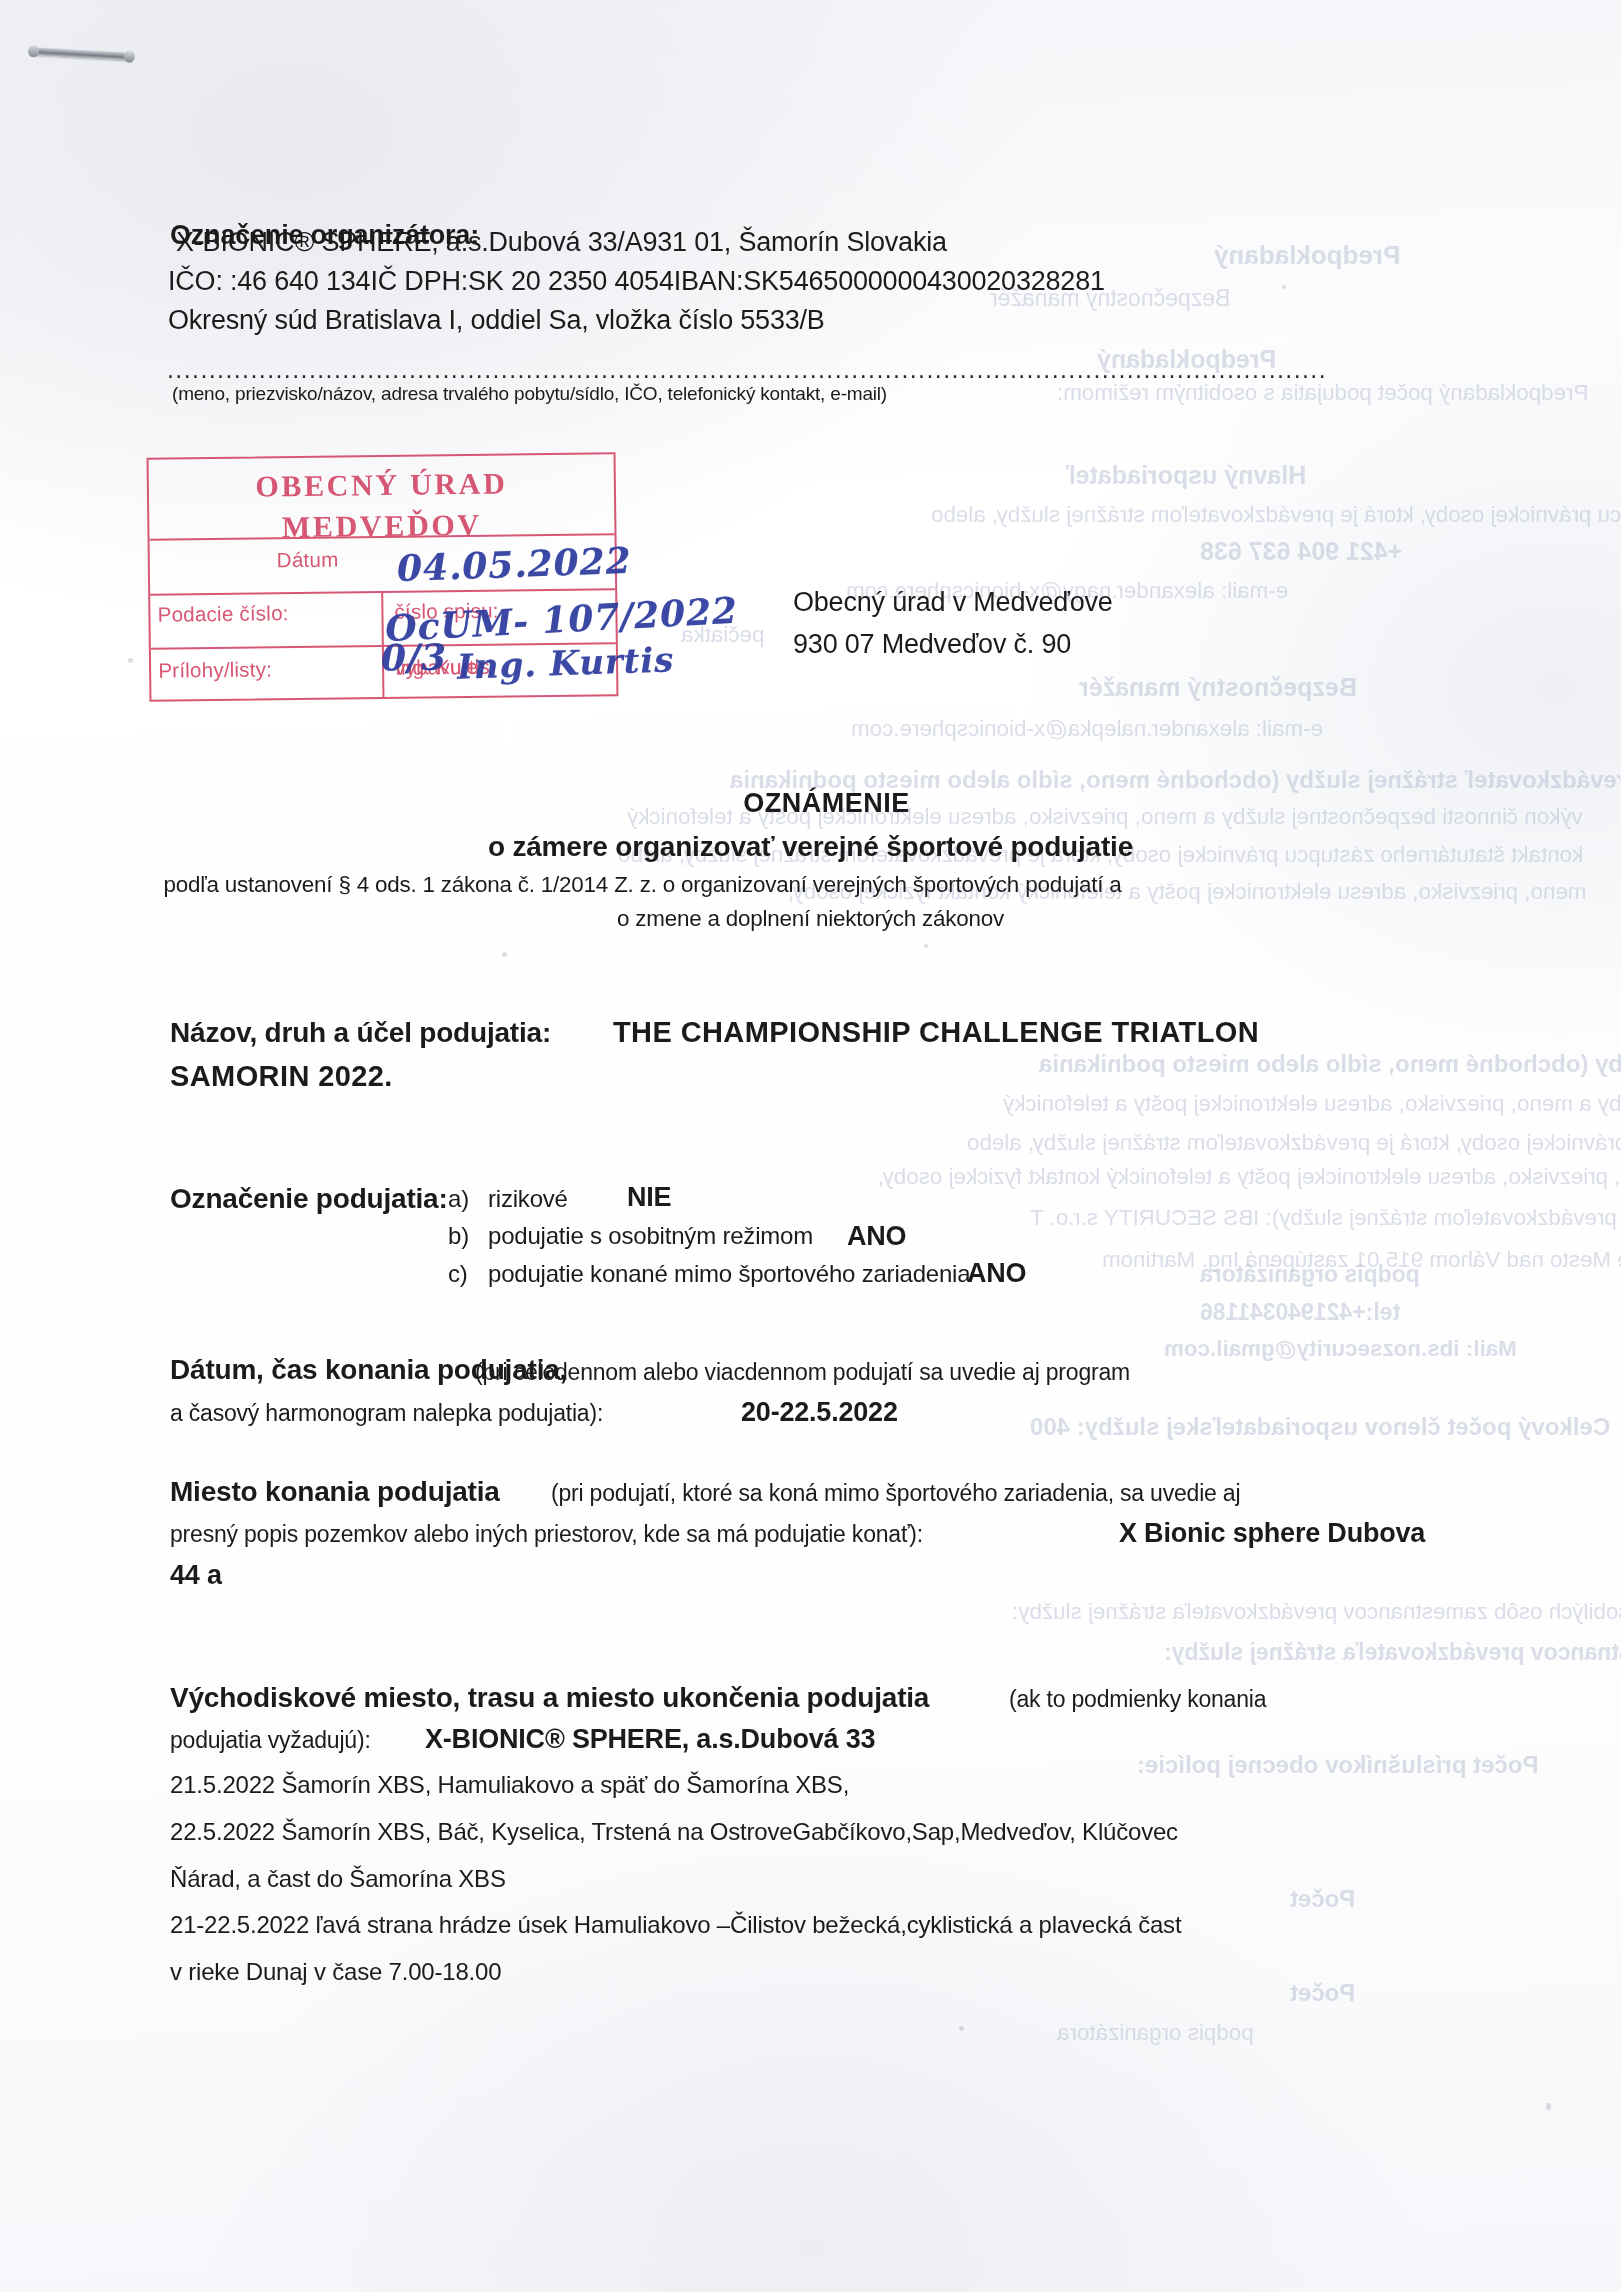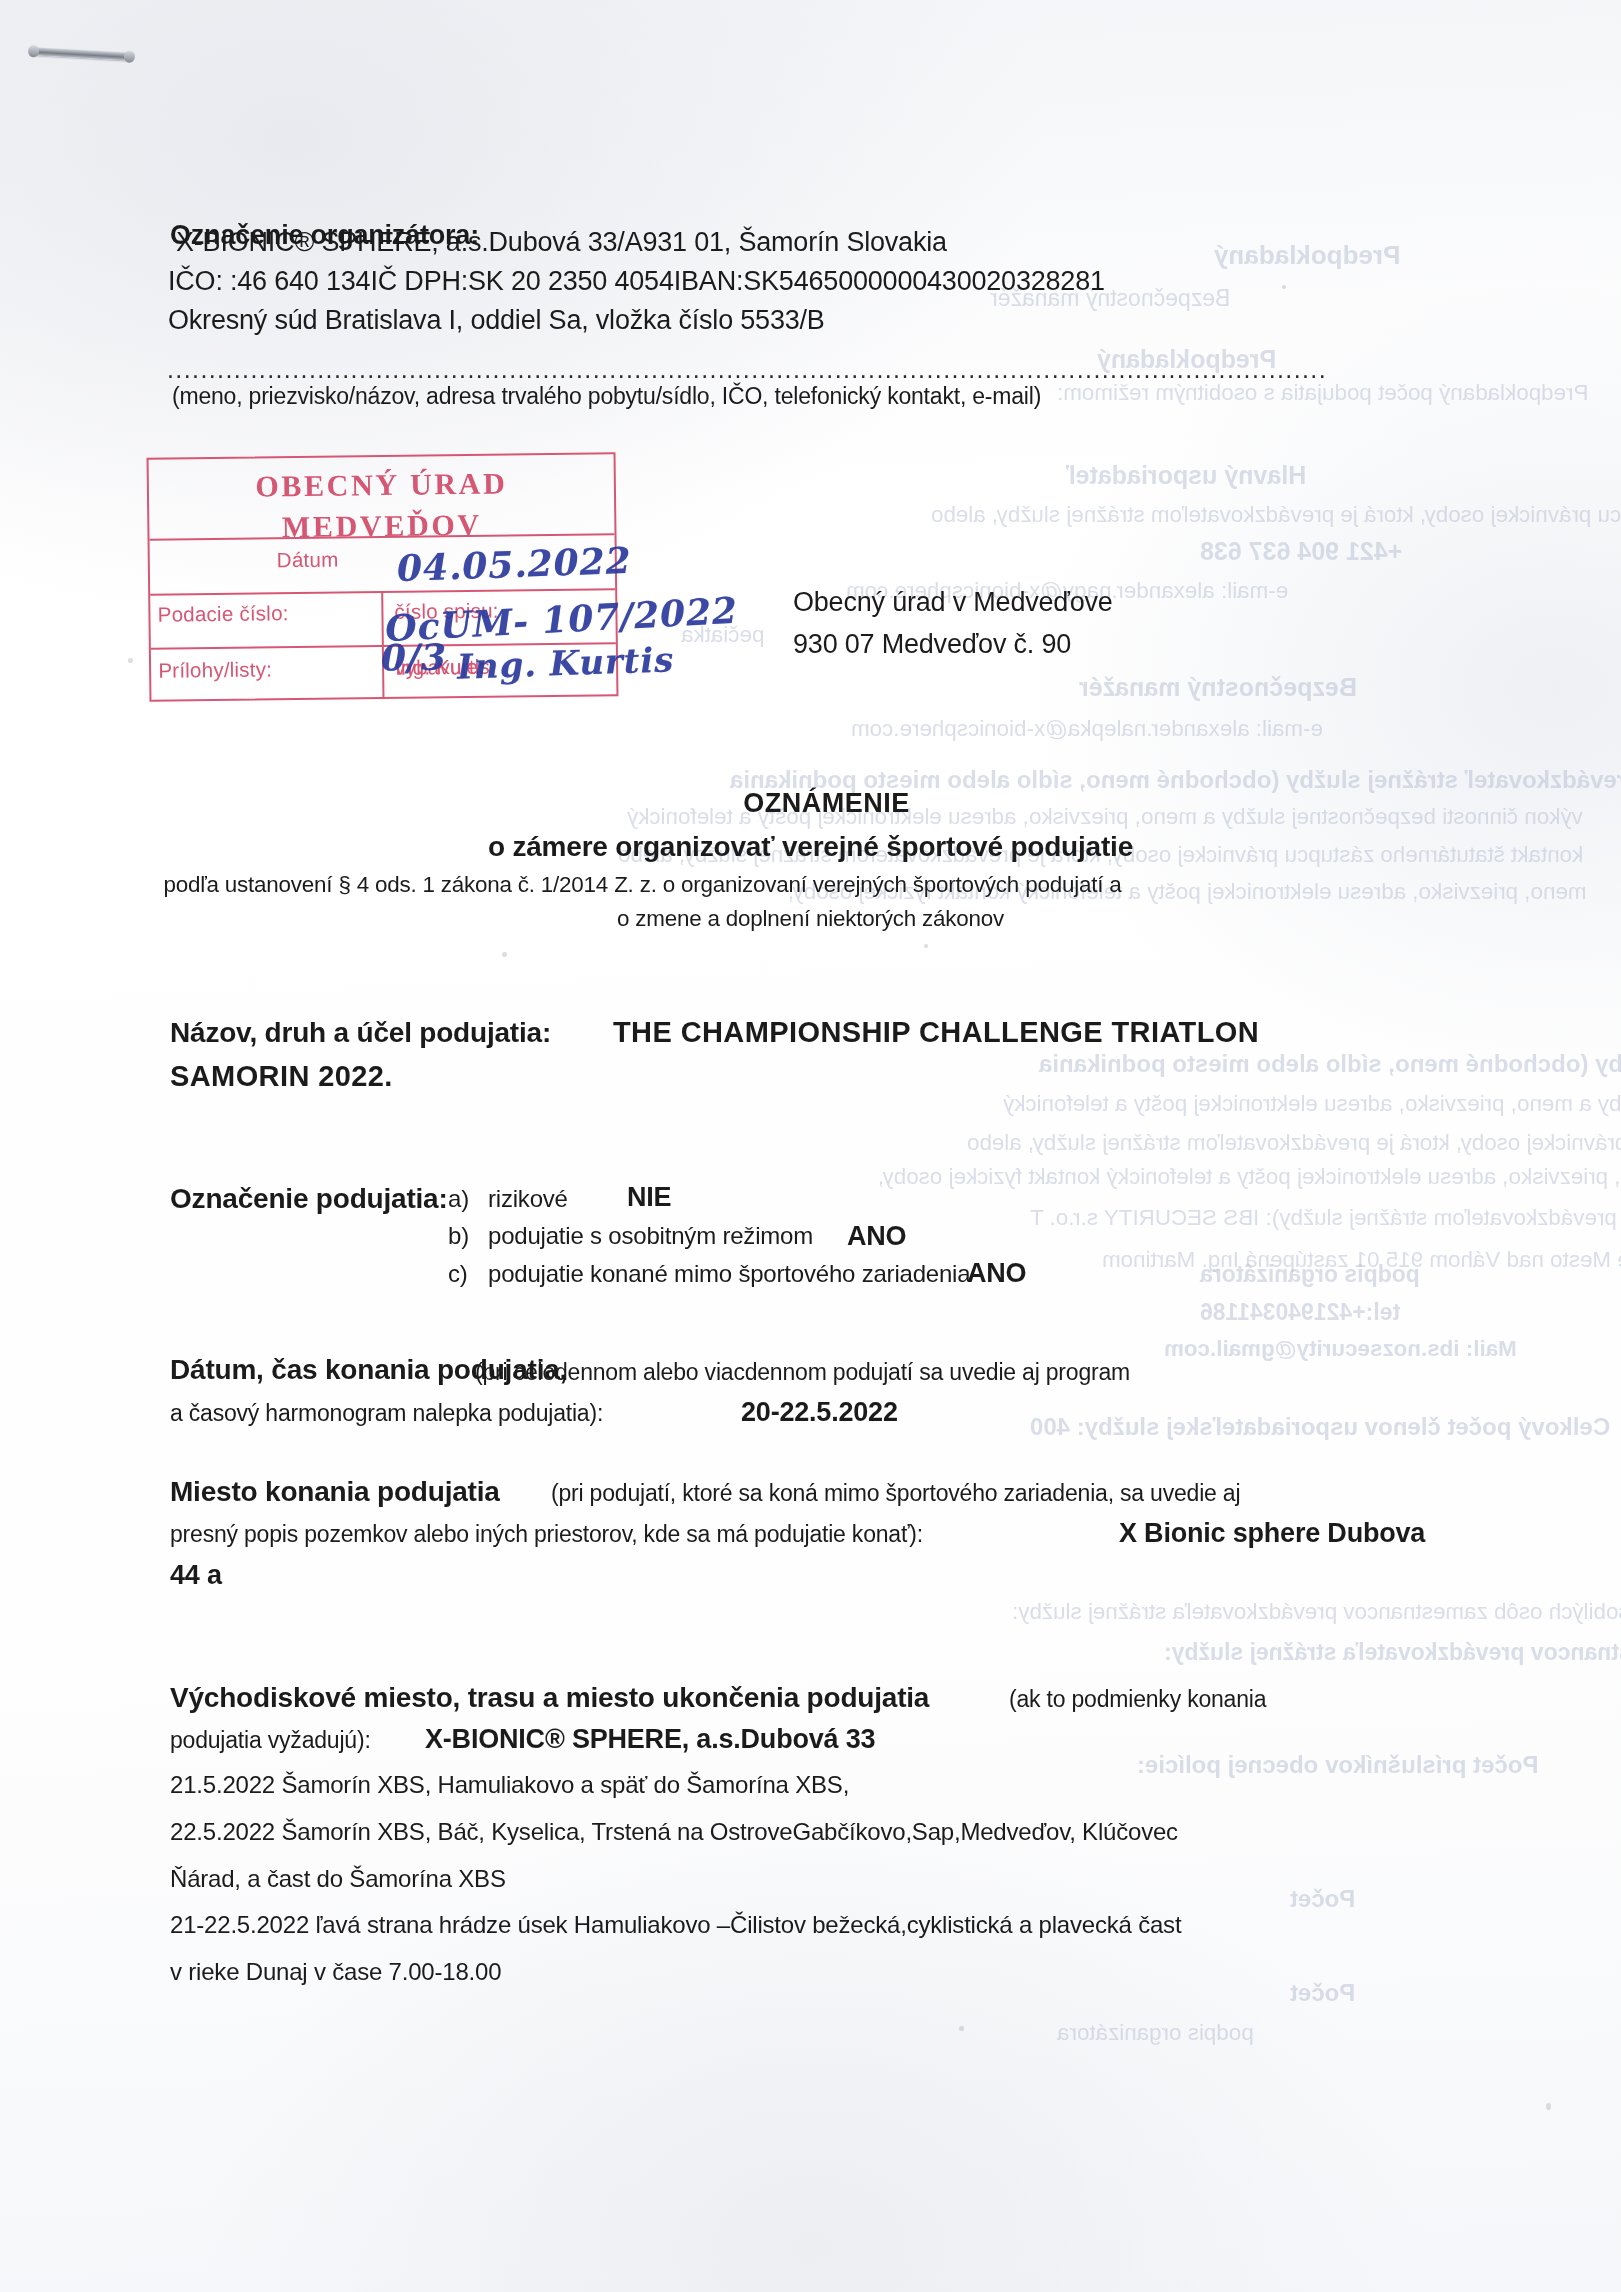--- a/index.html
+++ b/index.html
@@ -67,21 +67,21 @@
   
   .t {
     position: absolute;
     white-space: nowrap;
     letter-spacing: -0.2px;
   }
 
   .head-label   { font-size: 27px; font-weight: bold; }
   .head-line    { font-size: 27px; }
   .dots         { font-size: 25px; letter-spacing: 1.4px; color: #2a2a2a; }
-  .caption      { font-size: 23px; }
+  .caption      { font-size: 19px; }
 
   .office       { font-size: 27px; }
 
   .title-main   { font-size: 27px; font-weight: bold; letter-spacing: 0.5px; }
   .title-sub    { font-size: 28px; font-weight: bold; }
   .title-law    { font-size: 22.4px; }
 
   .sec-label    { font-size: 28px; font-weight: bold; }
   .sec-val      { font-size: 27px; font-weight: bold; }
   .sec-body     { font-size: 23px; }

